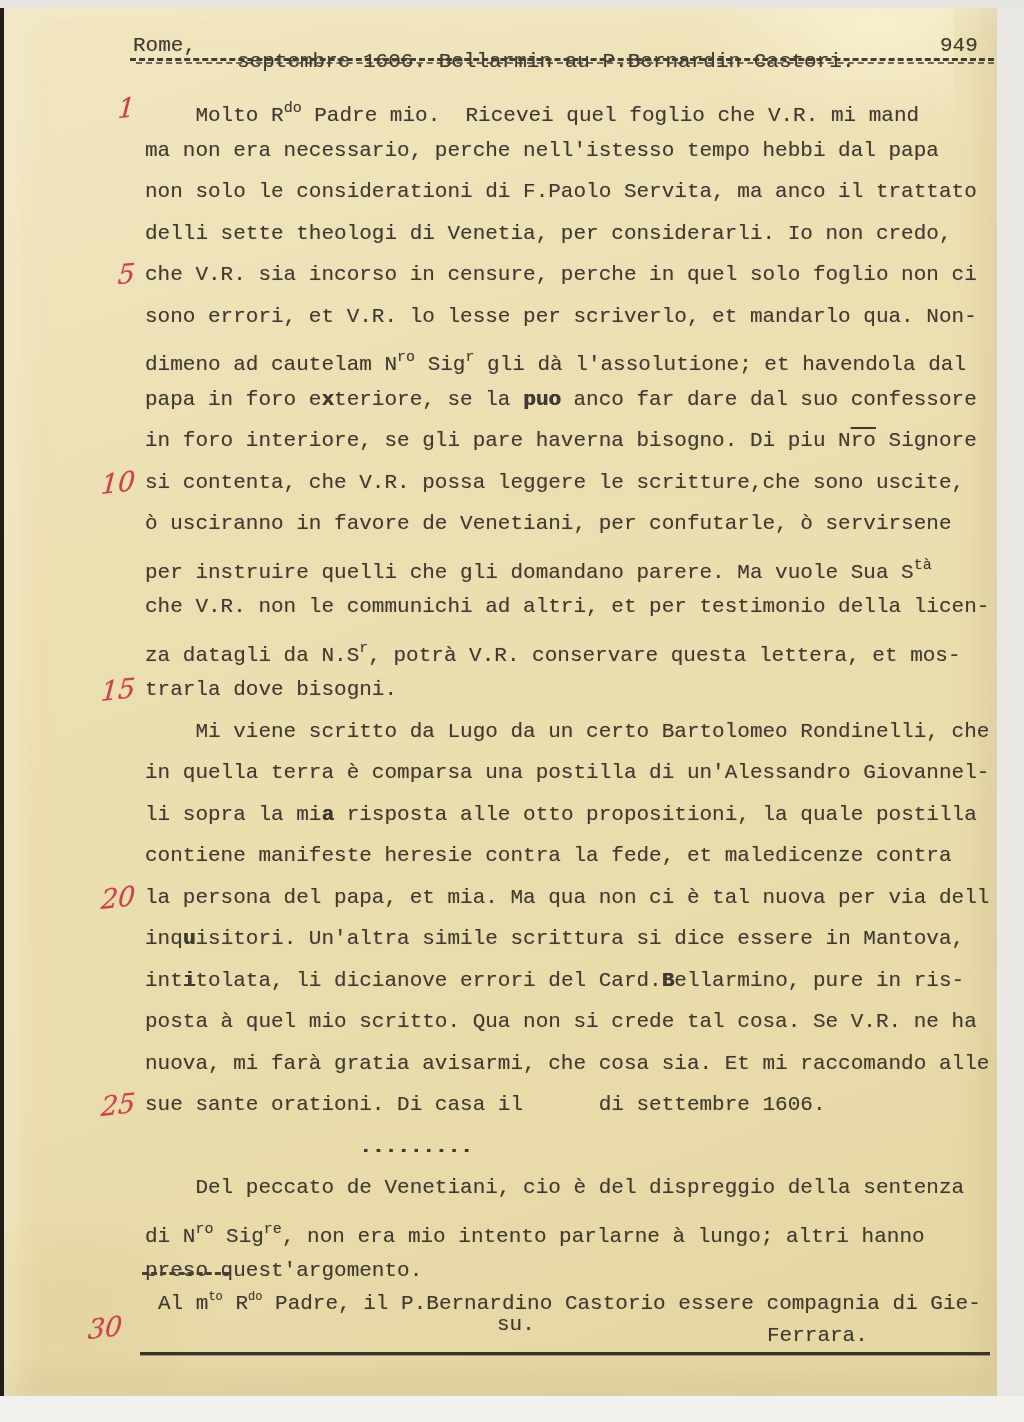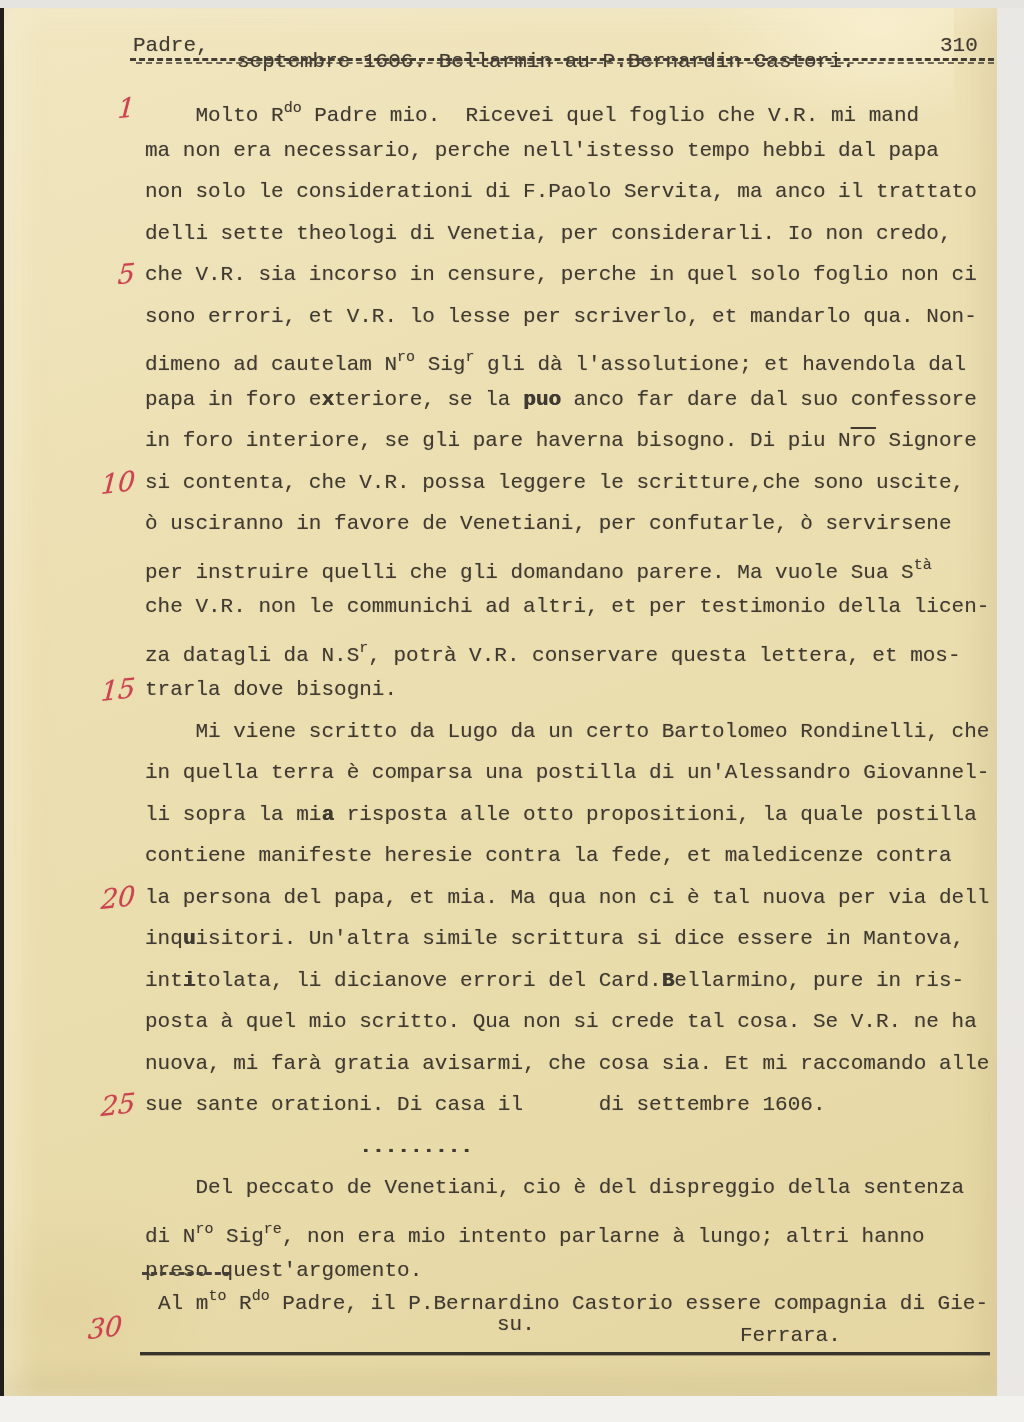--- a/index.html
+++ b/index.html
@@ -30,45 +30,45 @@
   .line{position:relative;height:41.5px;line-height:41.5px;}
   .line .sup{font-size:15px;vertical-align:9px;}
   .line .b{font-weight:bold;text-shadow:0.6px 0 0 #403a31;}
   .line .over{text-decoration:overline;text-decoration-thickness:2px;}
   .linenum{position:absolute;left:-44px;top:0;width:34px;text-align:right;
     color:#cb4350;font-family:"DejaVu Serif",serif;font-style:italic;font-size:27px;
     text-shadow:0 0 1px rgba(203,67,80,0.5);transform:rotate(-6deg) skewX(-10deg);}
 
   .dash-rule{position:absolute;left:142px;top:1272px;width:88px;height:0;border-top:3px dashed #47413a;}
   .addr-line1{position:absolute;left:158px;top:1282px;height:30px;line-height:30px;}
-  .addr-line1 .sup{font-size:15px;vertical-align:9px;}
+  .addr-line1 .sup{font-size:12px;vertical-align:9px;}
   .addr-su{position:absolute;left:497px;top:1313px;text-align:center;}
-  .addr-city{position:absolute;left:740px;top:1324px;}
+  .addr-city{position:absolute;left:767px;top:1324px;}
   .addr-num{position:absolute;left:88px;top:1312px;color:#cb4350;font-family:"DejaVu Serif",serif;
     font-style:italic;font-size:27px;transform:rotate(-6deg) skewX(-10deg);text-shadow:0 0 1px rgba(203,67,80,0.5);}
   .bottom-rule{position:absolute;left:140px;top:1352px;width:850px;height:3px;background:#38332b;
     box-shadow:0 1px 0 rgba(56,51,43,0.4);}
 </style>
 </head>
 <body>
 
 <div class="scan">
   <div class="strip-top"></div>
   <div class="gutter"></div>
   <div class="strip-right"></div>
   <div class="strip-bottom"></div>
 
   <div class="paper">
     <div class="stain1"></div>
     <div class="stain2"></div>
   </div>
 
-  <span class="typed header-place">Padre,</span>
+  <span class="typed header-place">Rome,</span>
   <span class="typed header-title">septembre 1606. Bellarmin au P.Bernardin Castori.</span>
-  <span class="typed header-page">310</span>
+  <span class="typed header-page">949</span>
   <div class="header-rule">
       <i></i>
       <i></i>
     </div>
 
   <div class="body-block typed" id="body-lines"><div class="line"><span class="linenum">1</span><span>    Molto R</span><span class="sup">do</span><span> Padre mio.  Ricevei quel foglio che V.R. mi mand</span></div><div class="line"><span>ma non era necessario, perche nell'istesso tempo hebbi dal papa</span></div><div class="line"><span>non solo le considerationi di F.Paolo Servita, ma anco il trattato</span></div><div class="line"><span>delli sette theologi di Venetia, per considerarli. Io non credo,</span></div><div class="line"><span class="linenum">5</span><span>che V.R. sia incorso in censure, perche in quel solo foglio non ci</span></div><div class="line"><span>sono errori, et V.R. lo lesse per scriverlo, et mandarlo qua. Non-</span></div><div class="line"><span>dimeno ad cautelam N</span><span class="sup">ro</span><span> Sig</span><span class="sup">r</span><span> gli dà l'assolutione; et havendola dal</span></div><div class="line"><span>papa in foro e</span><span class="b">x</span><span>teriore, se la </span><span class="b">puo</span><span> anco far dare dal suo confessore</span></div><div class="line"><span>in foro interiore, se gli pare haverna bisogno. Di piu N</span><span class="over">ro</span><span> Signore</span></div><div class="line"><span class="linenum">10</span><span>si contenta, che V.R. possa leggere le scritture,che sono uscite,</span></div><div class="line"><span>ò usciranno in favore de Venetiani, per confutarle, ò servirsene</span></div><div class="line"><span>per instruire quelli che gli domandano parere. Ma vuole Sua S</span><span class="sup">tà</span></div><div class="line"><span>che V.R. non le communichi ad altri, et per testimonio della licen-</span></div><div class="line"><span>za datagli da N.S</span><span class="sup">r</span><span>, potrà V.R. conservare questa lettera, et mos-</span></div><div class="line"><span class="linenum">15</span><span>trarla dove bisogni.</span></div><div class="line"><span>    Mi viene scritto da Lugo da un certo Bartolomeo Rondinelli, che</span></div><div class="line"><span>in quella terra è comparsa una postilla di un'Alessandro Giovannel-</span></div><div class="line"><span>li sopra la mi</span><span class="b">a</span><span> risposta alle otto propositioni, la quale postilla</span></div><div class="line"><span>contiene manifeste heresie contra la fede, et maledicenze contra</span></div><div class="line"><span class="linenum">20</span><span>la persona del papa, et mia. Ma qua non ci è tal nuova per via dell</span></div><div class="line"><span>inq</span><span class="b">u</span><span>isitori. Un'altra simile scrittura si dice essere in Mantova,</span></div><div class="line"><span>int</span><span class="b">i</span><span>tolata, li dicianove errori del Card.</span><span class="b">B</span><span>ellarmino, pure in ris-</span></div><div class="line"><span>posta à quel mio scritto. Qua non si crede tal cosa. Se V.R. ne ha</span></div><div class="line"><span>nuova, mi farà gratia avisarmi, che cosa sia. Et mi raccomando alle</span></div><div class="line"><span class="linenum">25</span><span>sue sante orationi. Di casa il      di settembre 1606.</span></div><div class="line"><span>                 </span><span class="b">.........</span></div><div class="line"><span>    Del peccato de Venetiani, cio è del dispreggio della sentenza</span></div><div class="line"><span>di N</span><span class="sup">ro</span><span> Sig</span><span class="sup">re</span><span>, non era mio intento parlarne à lungo; altri hanno</span></div><div class="line"><span>preso quest'argomento.</span></div></div>
 
   <div class="dash-rule"></div>
   <div class="addr-line1 typed" id="addr-line1"><span>Al m</span><span class="sup">to</span><span> R</span><span class="sup">do</span><span> Padre, il P.Bernardino Castorio essere compagnia di Gie-</span></div>
   <span class="addr-su typed">su.</span>

